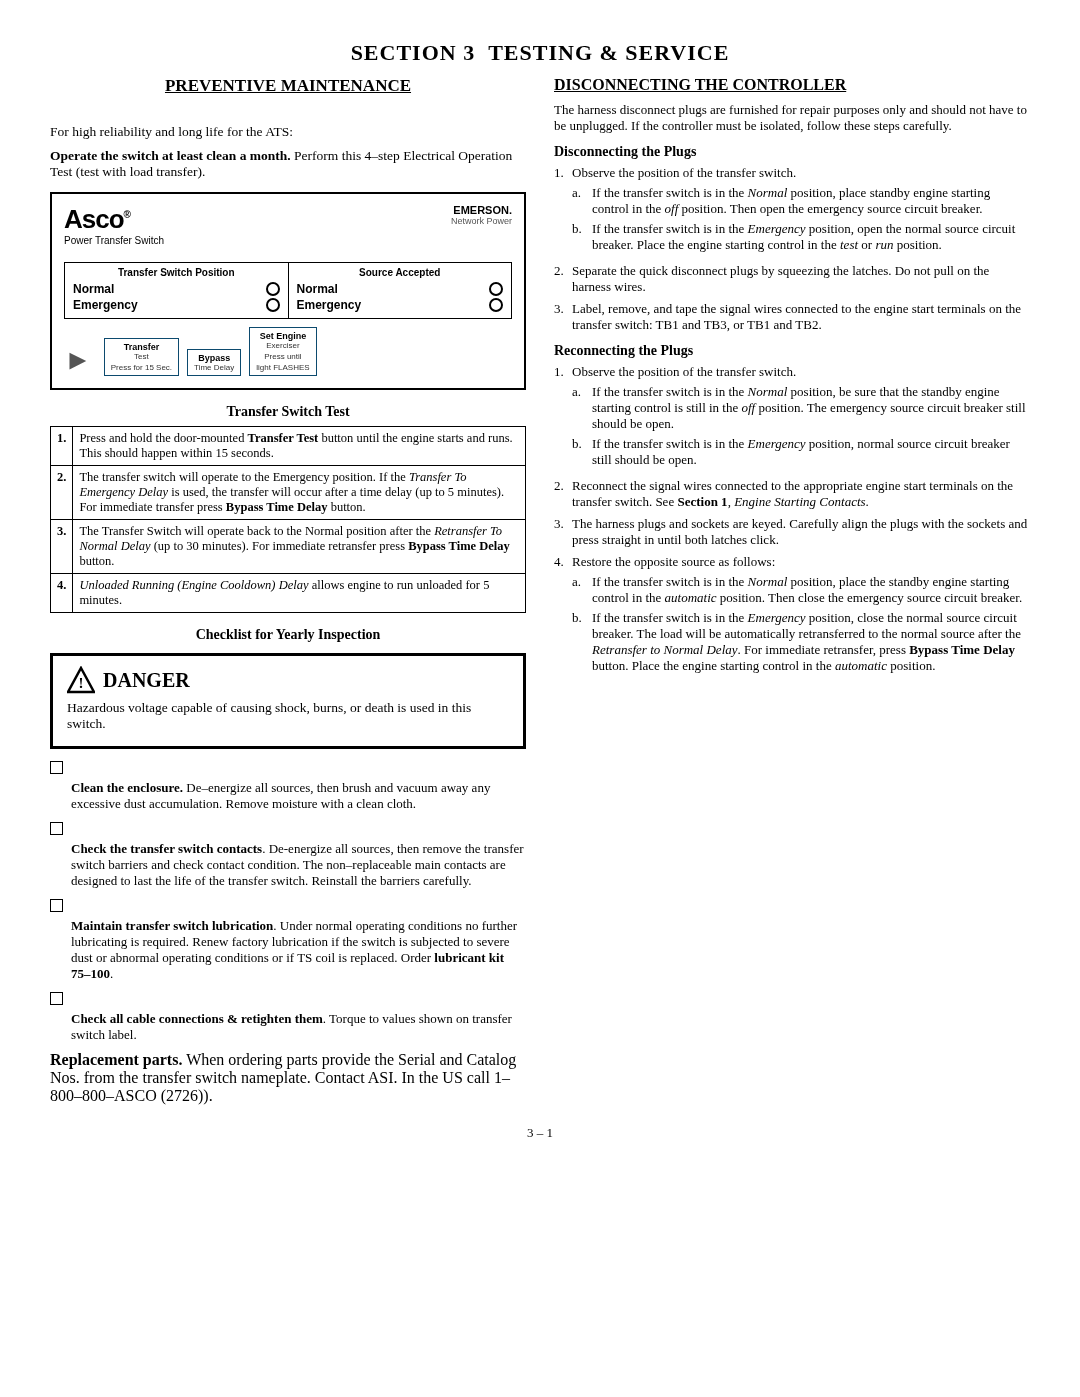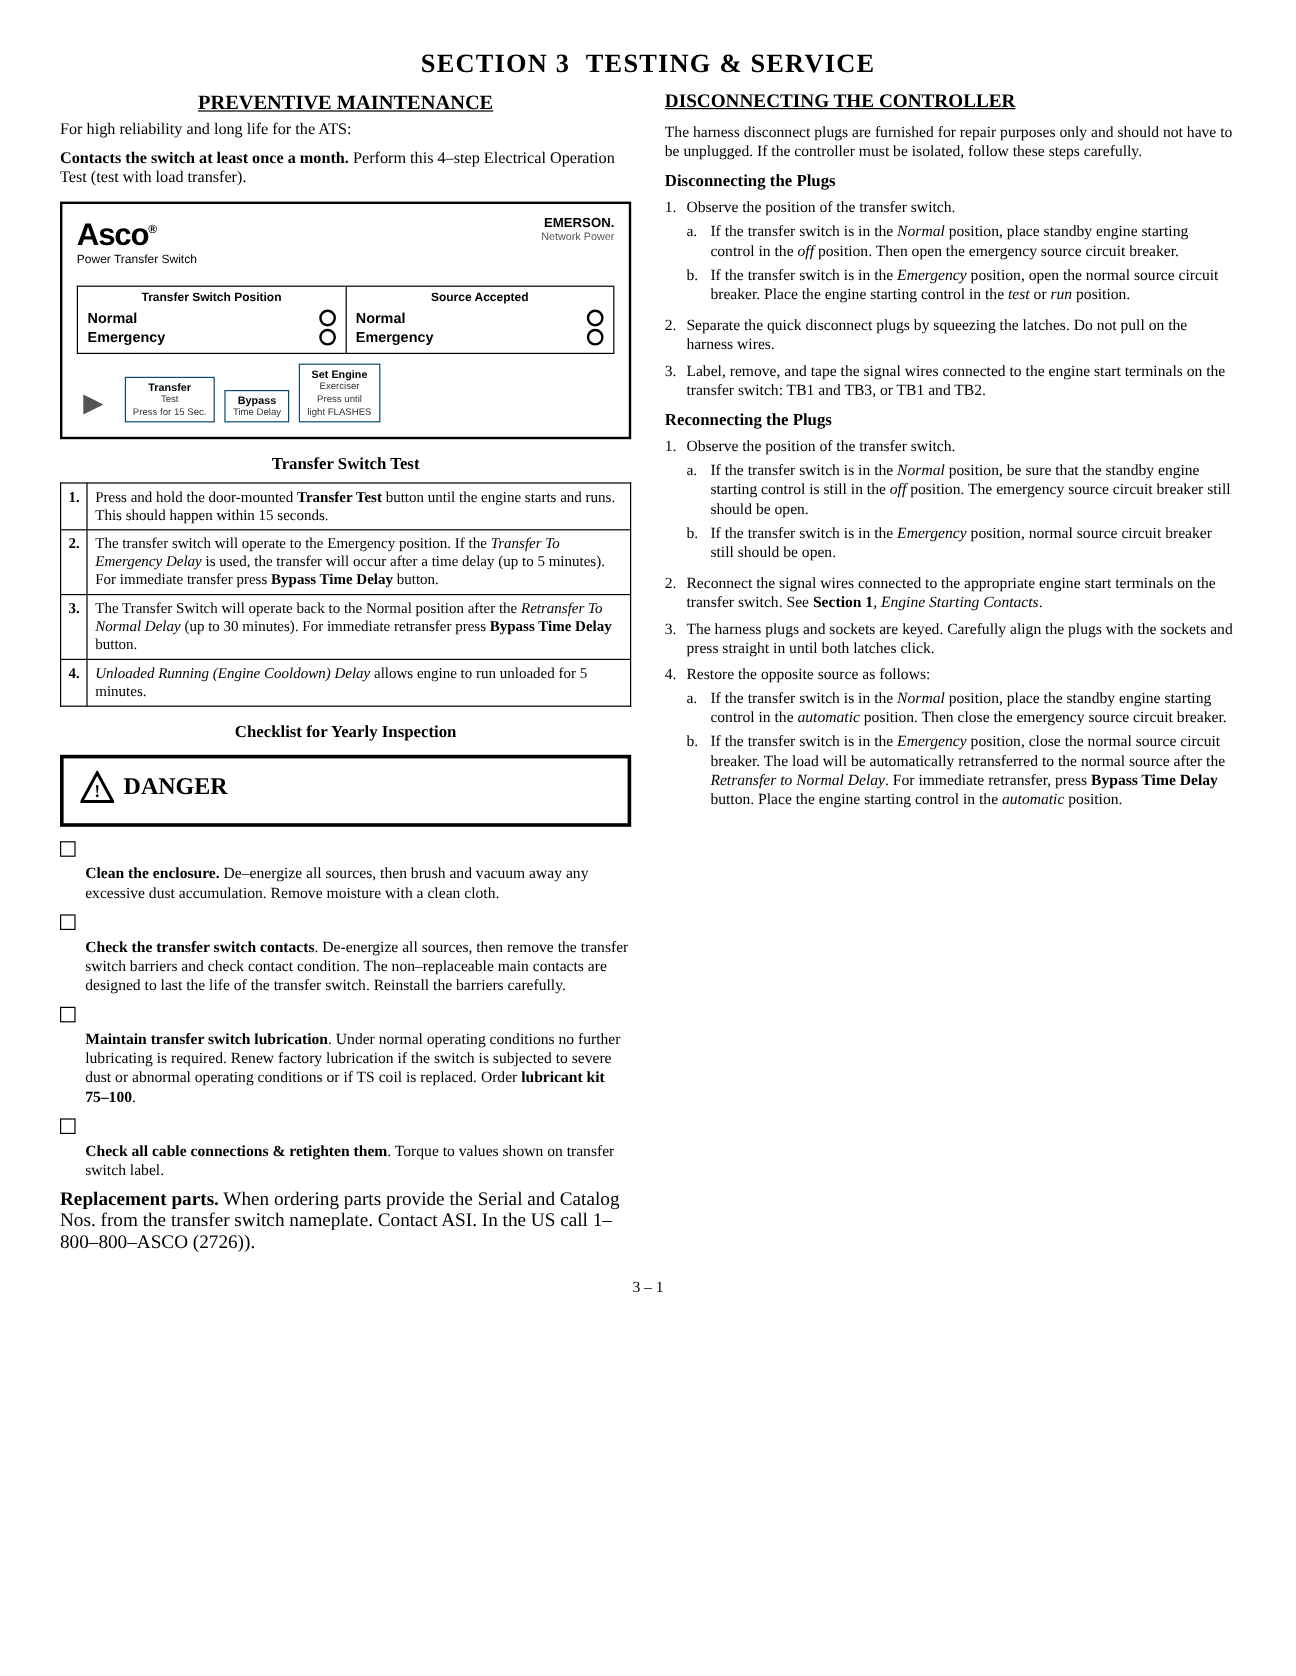--- a/index.html
+++ b/index.html
@@ -17,21 +17,21 @@
       font-size: 22px;
       font-weight: bold;
       letter-spacing: 1px;
       margin-bottom: 10px;
     }
     .section-title {
       text-align: center;
       font-size: 17px;
       font-weight: bold;
       text-decoration: underline;
-      margin-bottom: 4px;
+      margin-bottom: 28px;
     }
     .two-col {
       display: flex;
       gap: 28px;
     }
     .col-left { flex: 1; }
     .col-right { flex: 1; }
 
     .intro-text { margin-bottom: 8px; font-size: 13.5px; }
     .bold { font-weight: bold; }
@@ -236,21 +236,21 @@
 </div>
 
 <div class="two-col">
 
   <div class="col-left">
     <div class="section-title">PREVENTIVE MAINTENANCE</div>
     <p class="intro-text">
       <span>For high reliability and long life for the ATS:</span>
     </p>
     <p class="intro-text">
-      <span class="bold">Contacts the switch at least once a month.</span><span> Perform this 4–step Electrical Operation Test (test with load transfer).</span>
+      <span class="bold">Operate the switch at least clean a month.</span><span> Perform this 4–step Electrical Operation Test (test with load transfer).</span>
     </p>
 
     <div class="asco-panel">
       <div class="asco-header">
         <div class="asco-logo-area">
           <div class="asco-logo">
             <span>Asco</span><sup>®</sup>
           </div>
           <div class="asco-subtitle">Power Transfer Switch</div>
         </div>
@@ -330,20 +330,21 @@
     <div class="danger-box">
       <div class="danger-header">
         <span class="danger-triangle">
           <svg viewBox="0 0 28 28">
             <polygon points="14,2 27,26 1,26" fill="none" stroke="#000" stroke-width="2.5"></polygon>
             <text x="14" y="22" text-anchor="middle" font-size="15" font-weight="bold" fill="#000">!</text>
           </svg>
         </span>
         <span>DANGER</span>
       </div>
+      <p class="danger-text">Hazardous voltage capable of causing shock, burns, or death is used in this switch.</p>
     </div>
 
     <div class="checklist-item">
       <span class="checkbox"></span>
       <span class="checklist-item-text"><strong>Clean the enclosure.</strong> De–energize all sources, then brush and vacuum away any excessive dust accumulation. Remove moisture with a clean cloth.</span>
     </div>
     <div class="checklist-item">
       <span class="checkbox"></span>
       <span class="checklist-item-text"><strong>Check the transfer switch contacts</strong>. De-energize all sources, then remove the transfer switch barriers and check contact condition. The non–replaceable main contacts are designed to last the life of the transfer switch. Reinstall the barriers carefully.</span>
     </div>

